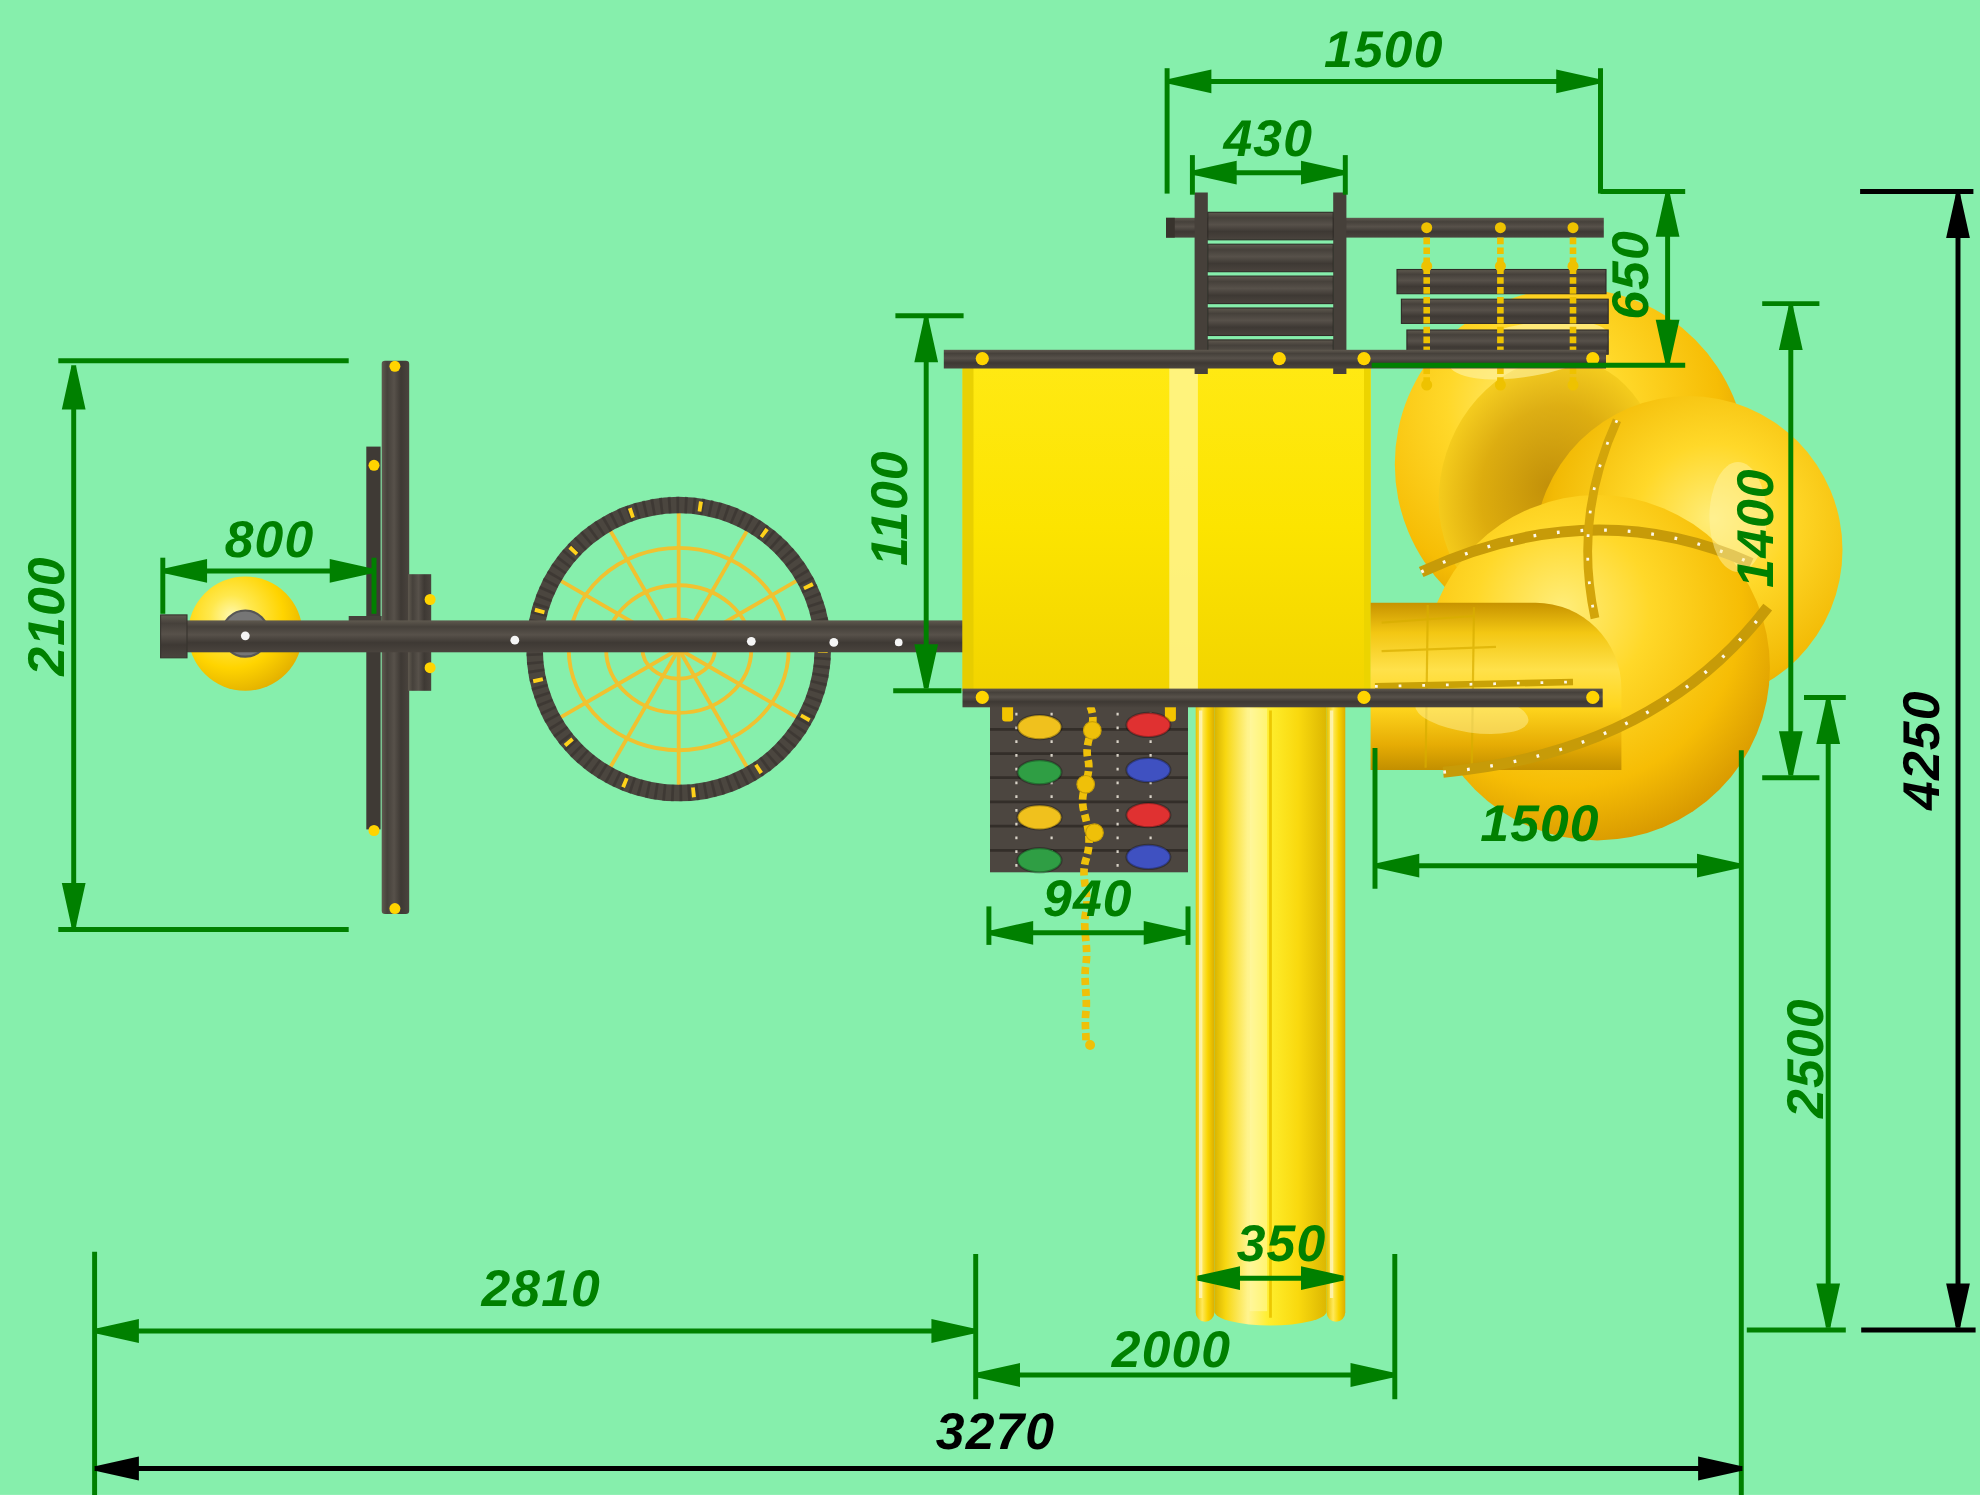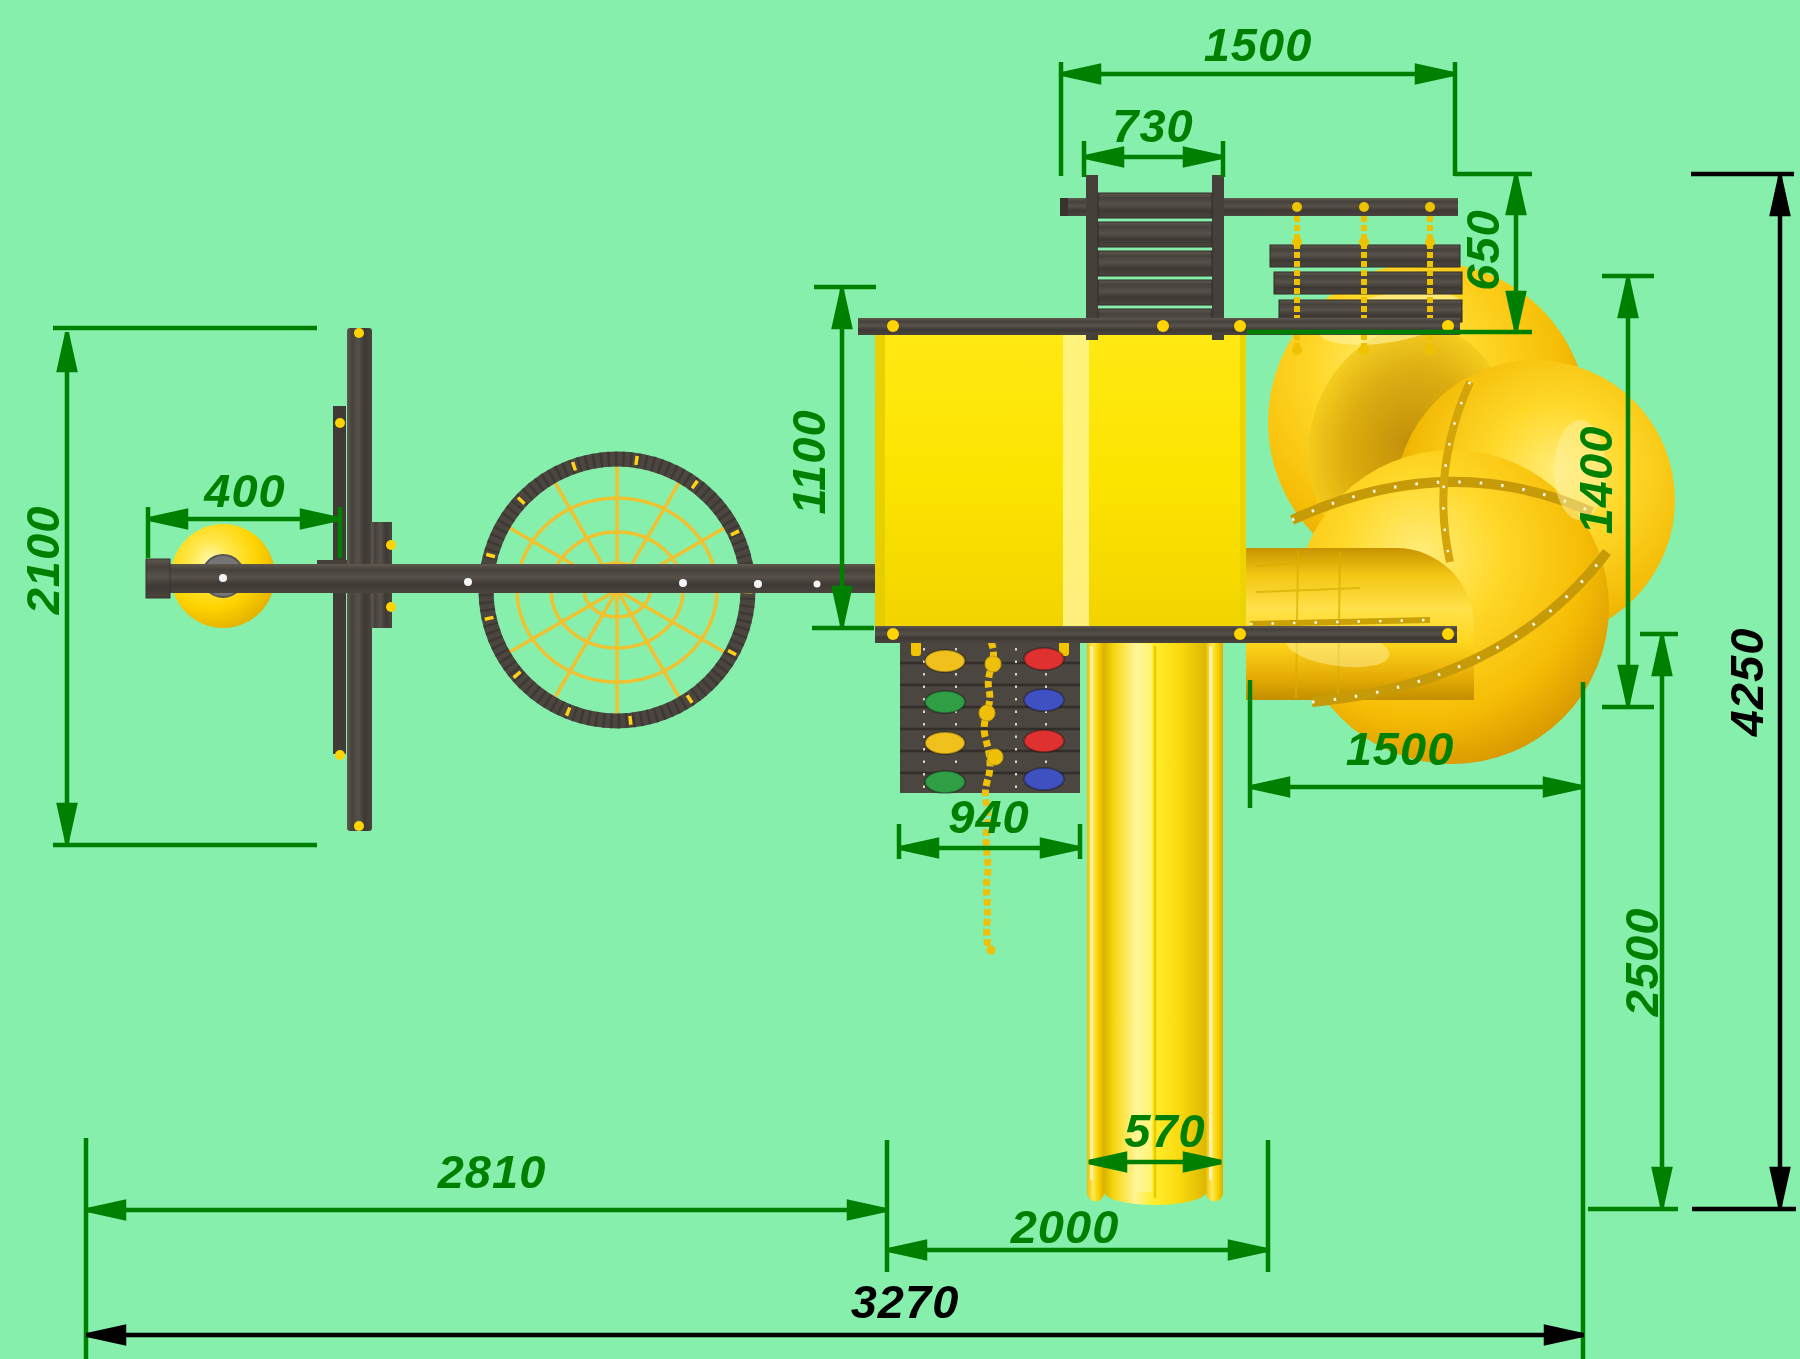--- a/index.html
+++ b/index.html
@@ -381,27 +381,27 @@
       <line x1="1780" y1="176" x2="1780" y2="1207"></line>
       <line x1="1691" y1="174" x2="1794" y2="174"></line>
           <line x1="1692" y1="1209" x2="1796" y2="1209"></line>
       <polygon points="1780,178 1772,214 1788,214"></polygon>
           <polygon points="1780,1205 1772,1169 1788,1169"></polygon>
     </g>
   </g>
 </svg>
 
 <div class="lbl" style="left:1258px;top:44px">1500</div>
-<div class="lbl" style="left:1153px;top:125px">730</div>
+<div class="lbl" style="left:1153px;top:125px">430</div>
 <div class="lbl rot" style="left:1482px;top:250px">650</div>
 <div class="lbl rot" style="left:42px;top:560px">2100</div>
-<div class="lbl" style="left:245px;top:490px">400</div>
+<div class="lbl" style="left:245px;top:490px">800</div>
 <div class="lbl rot" style="left:808px;top:462px">1100</div>
 <div class="lbl" style="left:989px;top:816px">940</div>
 <div class="lbl" style="left:1400px;top:748px">1500</div>
 <div class="lbl rot" style="left:1595px;top:480px">1400</div>
 <div class="lbl rot" style="left:1641px;top:962px">2500</div>
-<div class="lbl" style="left:1165px;top:1130px">570</div>
+<div class="lbl" style="left:1165px;top:1130px">350</div>
 <div class="lbl" style="left:1065px;top:1226px">2000</div>
 <div class="lbl" style="left:492px;top:1171px">2810</div>
 <div class="lbl blk rot" style="left:1746px;top:682px">4250</div>
 <div class="lbl blk" style="left:905px;top:1301px">3270</div>
 </div>
 
 </body></html>

